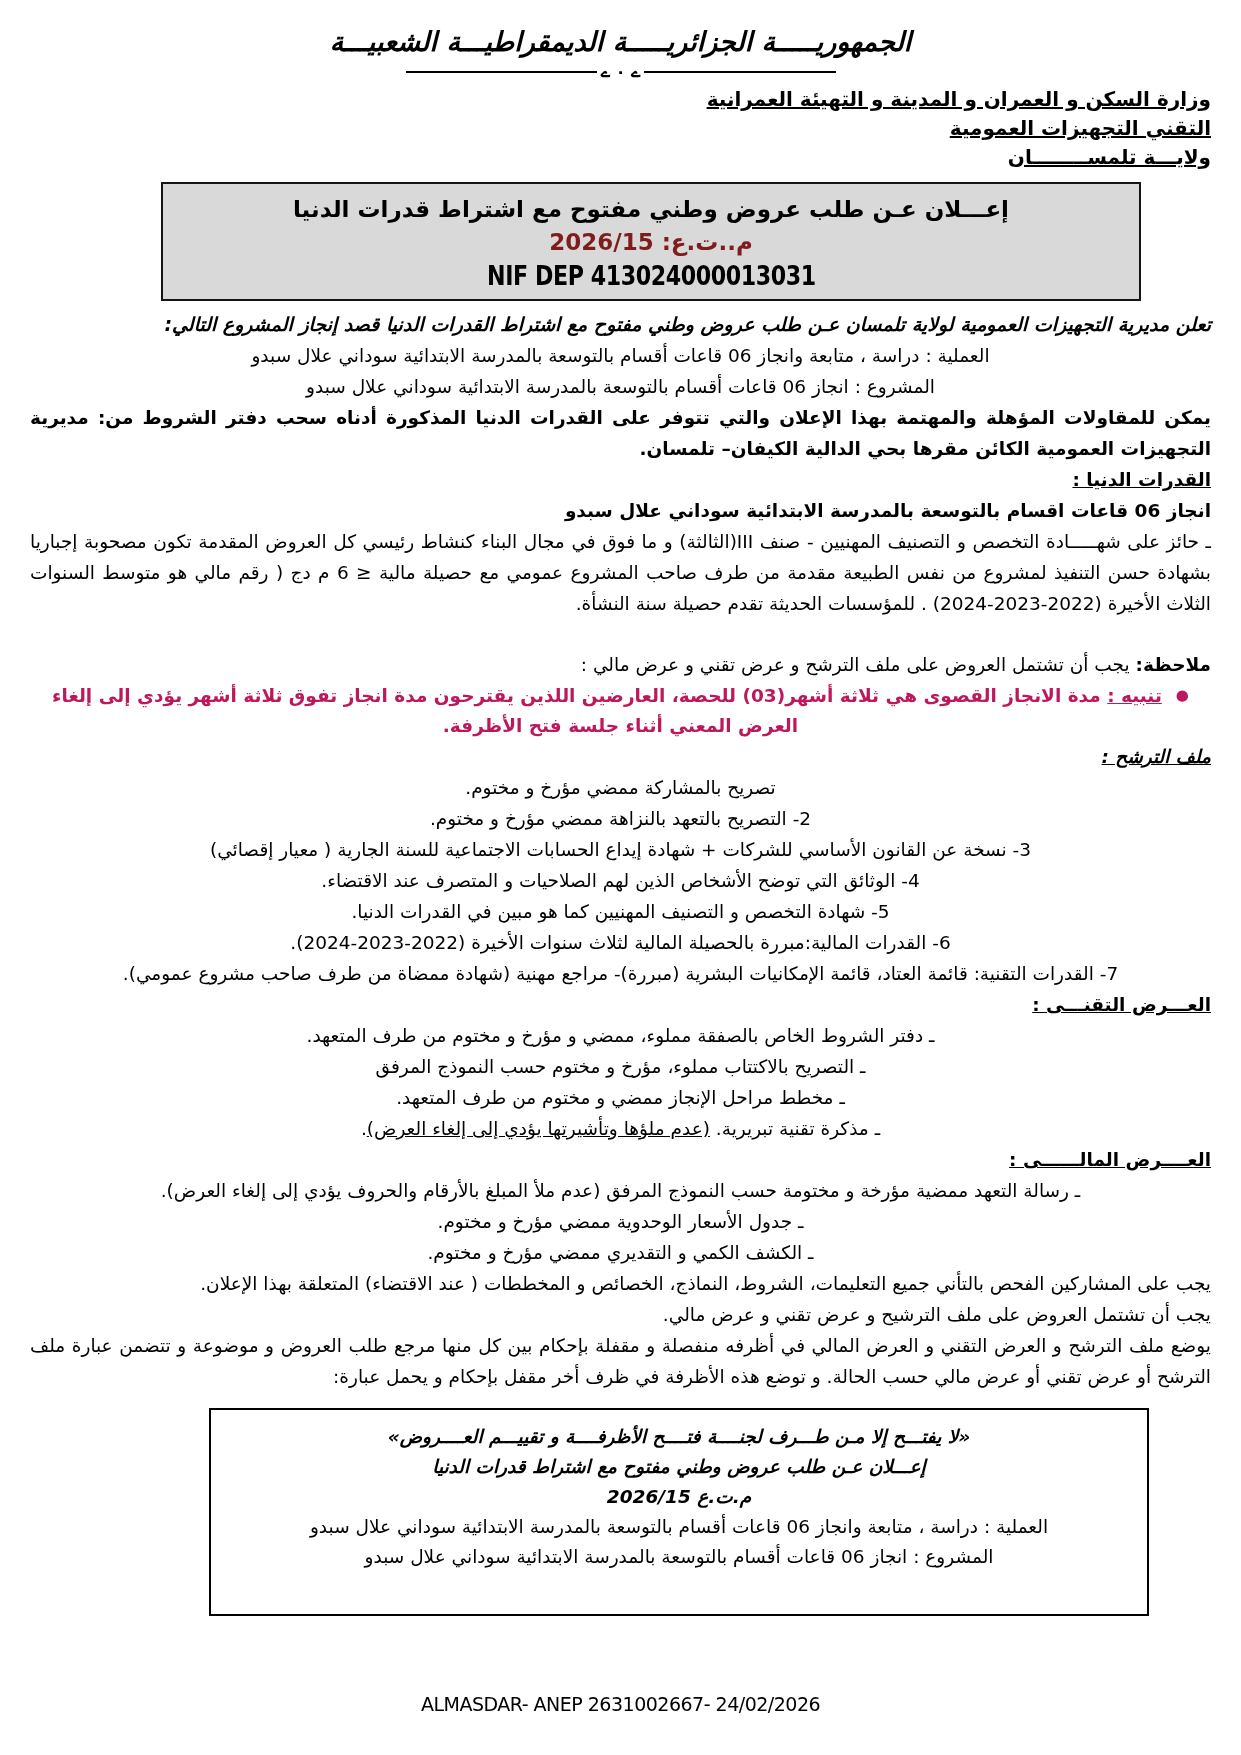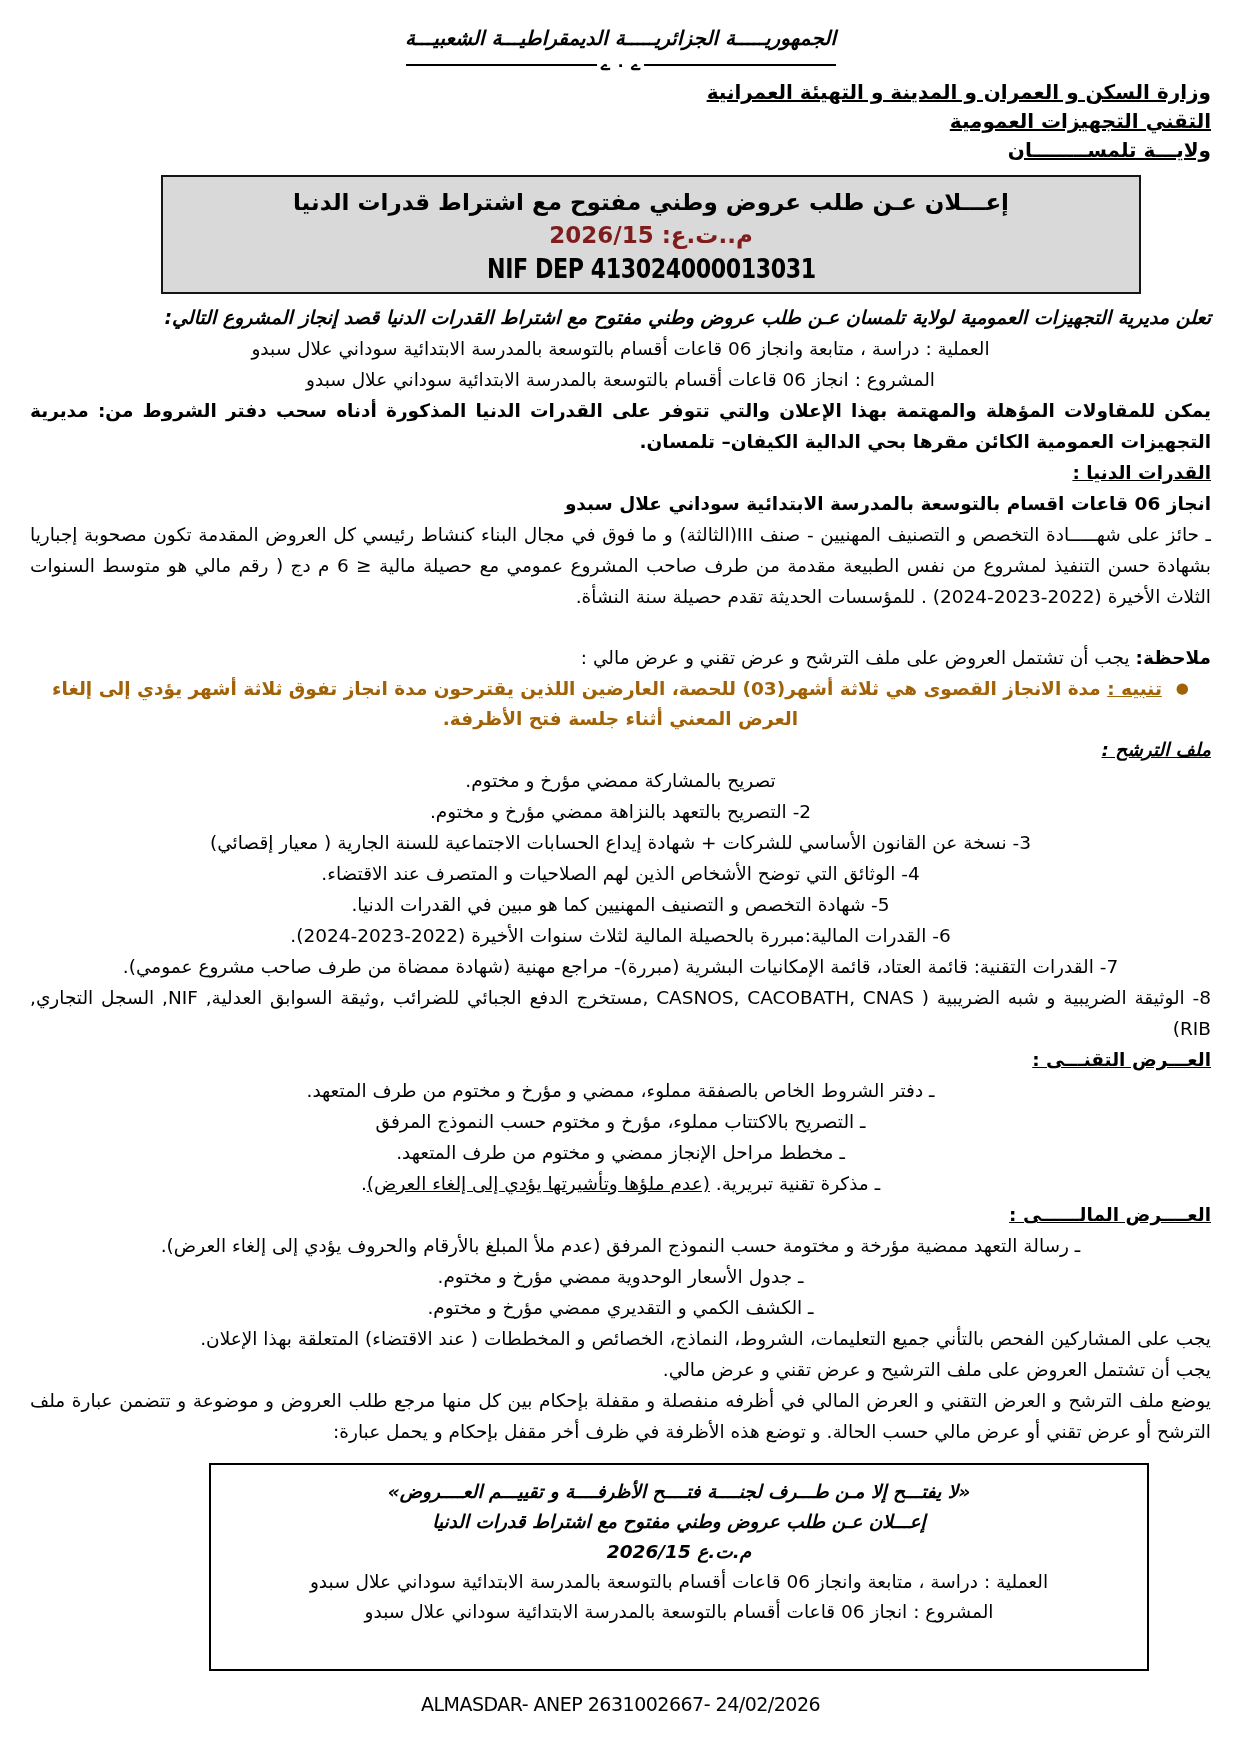--- a/index.html
+++ b/index.html
@@ -9,21 +9,21 @@
     box-sizing:border-box;
     padding:26px 30px 0 30px;
     background:#ffffff;
     direction:rtl;
     font-family:"DejaVu Sans",sans-serif;
     color:#000;
   }
   
   .republic{
     text-align:center;
-    font-size:20px;font-weight:bold;font-style:italic;
+    font-size:27px;font-weight:bold;font-style:italic;
     letter-spacing:0.5px;
   }
   .divider{width:430px;margin:8px auto 6px auto;display:flex;align-items:center;direction:ltr;}
   .divider .rule{flex:1;border-top:2px solid #000;height:0;}
   .divider .orn{padding:0 4px;font-size:16px;font-weight:bold;line-height:14px;}
   .ministry-block{text-align:right;padding-left:95px;direction:rtl;margin-top:2px;}
   .ministry-block div{
     font-size:20px;font-weight:bold;text-decoration:underline;
     line-height:29px;
   }
@@ -46,21 +46,21 @@
   main p{margin:0;}
   .b{font-weight:bold;}
   .i{font-style:italic;}
   .u{text-decoration:underline;}
   .right{text-align:right;}
   .center{text-align:center;}
   .just{text-align:justify;}
   .announce{font-weight:bold;font-style:italic;text-align:right;font-size:19px;}
   .spacer{height:30px;}
   .warning{
-    color:#a16207;font-weight:bold;text-align:center;
+    color:#be185d;font-weight:bold;text-align:center;
     width:97%;margin:0 auto;line-height:30px;
   }
   .warning .bullet{font-size:15px;vertical-align:2px;padding-left:14px;}
   
   .envelope-box{
     width:940px;
     box-sizing:border-box;
     margin:16px 62px 8px auto;
     border:2px solid #000;
     padding:12px 14px 42px 14px;
@@ -118,21 +118,20 @@
     <p class="warning"><span class="bullet">●</span><span class="u">تنبيه :</span><span> مدة الانجاز القصوى هي ثلاثة أشهر(03) للحصة، العارضين اللذين يقترحون مدة انجاز تفوق ثلاثة أشهر يؤدي إلى إلغاء العرض المعني أثناء جلسة فتح الأظرفة.</span></p>
 
     <p class="right"><span class="b i u">ملف الترشح :</span></p>
     <p class="center">تصريح بالمشاركة ممضي مؤرخ و مختوم.</p>
     <p class="center">2- التصريح بالتعهد بالنزاهة ممضي مؤرخ و مختوم.</p>
     <p class="center">3- نسخة عن القانون الأساسي للشركات + شهادة إيداع الحسابات الاجتماعية للسنة الجارية ( معيار إقصائي)</p>
     <p class="center">4- الوثائق التي توضح الأشخاص الذين لهم الصلاحيات و المتصرف عند الاقتضاء.</p>
     <p class="center">5- شهادة التخصص و التصنيف المهنيين كما هو مبين في القدرات الدنيا.</p>
     <p class="center">6- القدرات المالية:مبررة بالحصيلة المالية لثلاث سنوات الأخيرة (2022-2023-2024).</p>
     <p class="center">7- القدرات التقنية: قائمة العتاد، قائمة الإمكانيات البشرية (مبررة)- مراجع مهنية (شهادة ممضاة من طرف صاحب مشروع عمومي).</p>
-    <p class="just">8- الوثيقة الضريبية و شبه الضريبية ( CASNOS, CACOBATH, CNAS ,مستخرج الدفع الجبائي للضرائب  ,وثيقة السوابق العدلية,  NIF, السجل التجاري, RIB)</p>
 
     <p class="right"><span class="b u">العـــرض التقنـــى :</span></p>
     <p class="center">ـ دفتر الشروط الخاص بالصفقة مملوء، ممضي و مؤرخ و مختوم من طرف المتعهد.</p>
     <p class="center">ـ التصريح بالاكتتاب مملوء، مؤرخ و مختوم حسب النموذج المرفق</p>
     <p class="center">ـ  مخطط مراحل الإنجاز ممضي و مختوم من طرف المتعهد.</p>
     <p class="center"><span>ـ مذكرة تقنية تبريرية. </span><span class="u">(عدم ملؤها وتأشيرتها يؤدي إلى إلغاء العرض)</span><span>.</span></p>
 
     <p class="right"><span class="b u">العــــرض المالــــــى :</span></p>
     <p class="center">ـ رسالة التعهد ممضية مؤرخة و مختومة حسب النموذج المرفق (عدم ملأ المبلغ بالأرقام والحروف يؤدي إلى إلغاء العرض).</p>
     <p class="center">ـ جدول الأسعار الوحدوية ممضي مؤرخ و مختوم.</p>

